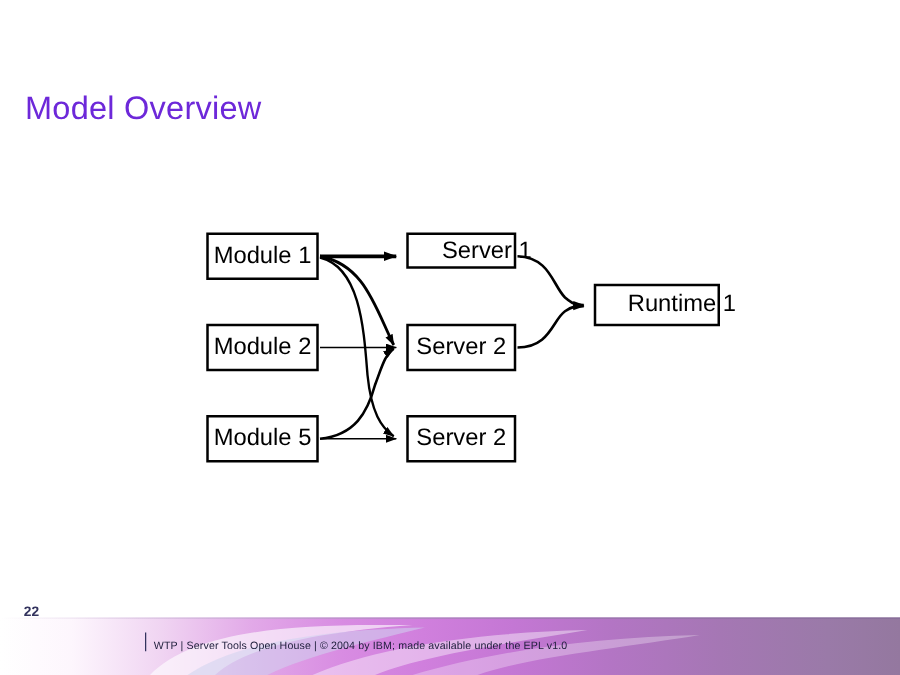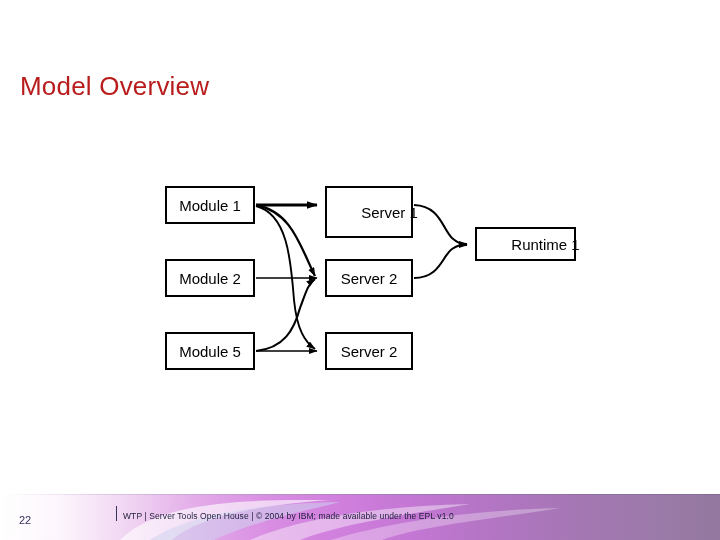--- a/index.html
+++ b/index.html
@@ -87,42 +87,42 @@
     text-shadow: 0 0 2px rgba(120,90,140,0.55);
     white-space: nowrap;
   }
 
   
   #page-title {
     position: absolute;
     left: 20px;
     top: 71px;
     font-size: 26px;
-    color: #b91c1c;
+    color: #6d28d9;
     letter-spacing: 0.2px;
     white-space: nowrap;
   }
 
   
   #diagram {
     position: absolute;
     left: 0px;
     top: 0px;
     width: 720px;
     height: 470px;
   }
   .node-box {
     position: absolute;
     background: #ffffff;
     border: 2px solid #000000;
     box-sizing: border-box;
     display: flex;
     align-items: center;
     justify-content: center;
-    font-size: 15px;
+    font-size: 19px;
     color: #000000;
     white-space: nowrap;
   }
 
   
   #footer-band {
     position: absolute;
     left: 0px;
     top: 494px;
     width: 720px;
@@ -154,23 +154,22 @@
   }
   .swoosh {
     position: absolute;
     pointer-events: none;
   }
   #page-number {
     position: absolute;
     left: 19px;
     top: 484px;
     font-size: 11px;
-    font-weight: normal;
+    font-weight: bold;
     color: #33335e;
-    margin-top: 30px;
   }
   #footer-divider {
     position: absolute;
     left: 116px;
     top: 506px;
     width: 1px;
     height: 15px;
     background: #33335e;
   }
   #footer-text {
@@ -225,21 +224,21 @@
     </div>
 
     <div class="node-box" style="left:165px;top:259px;width:90px;height:38px;align-items:center;">
       <span>Module 2</span>
     </div>
 
     <div class="node-box" style="left:165px;top:332px;width:90px;height:38px;">
       <span>Module 5</span>
     </div>
 
-    <div class="node-box" style="left:325px;top:186px;width:88px;height:52px;padding-left:41px;">
+    <div class="node-box" style="left:325px;top:186px;width:88px;height:29px;padding-left:41px;">
       <span>Server 1</span>
     </div>
 
     <div class="node-box" style="left:325px;top:259px;width:88px;height:38px;">
       <span>Server 2</span>
     </div>
 
     <div class="node-box" style="left:325px;top:332px;width:88px;height:38px;">
       <span>Server 2</span>
     </div>

